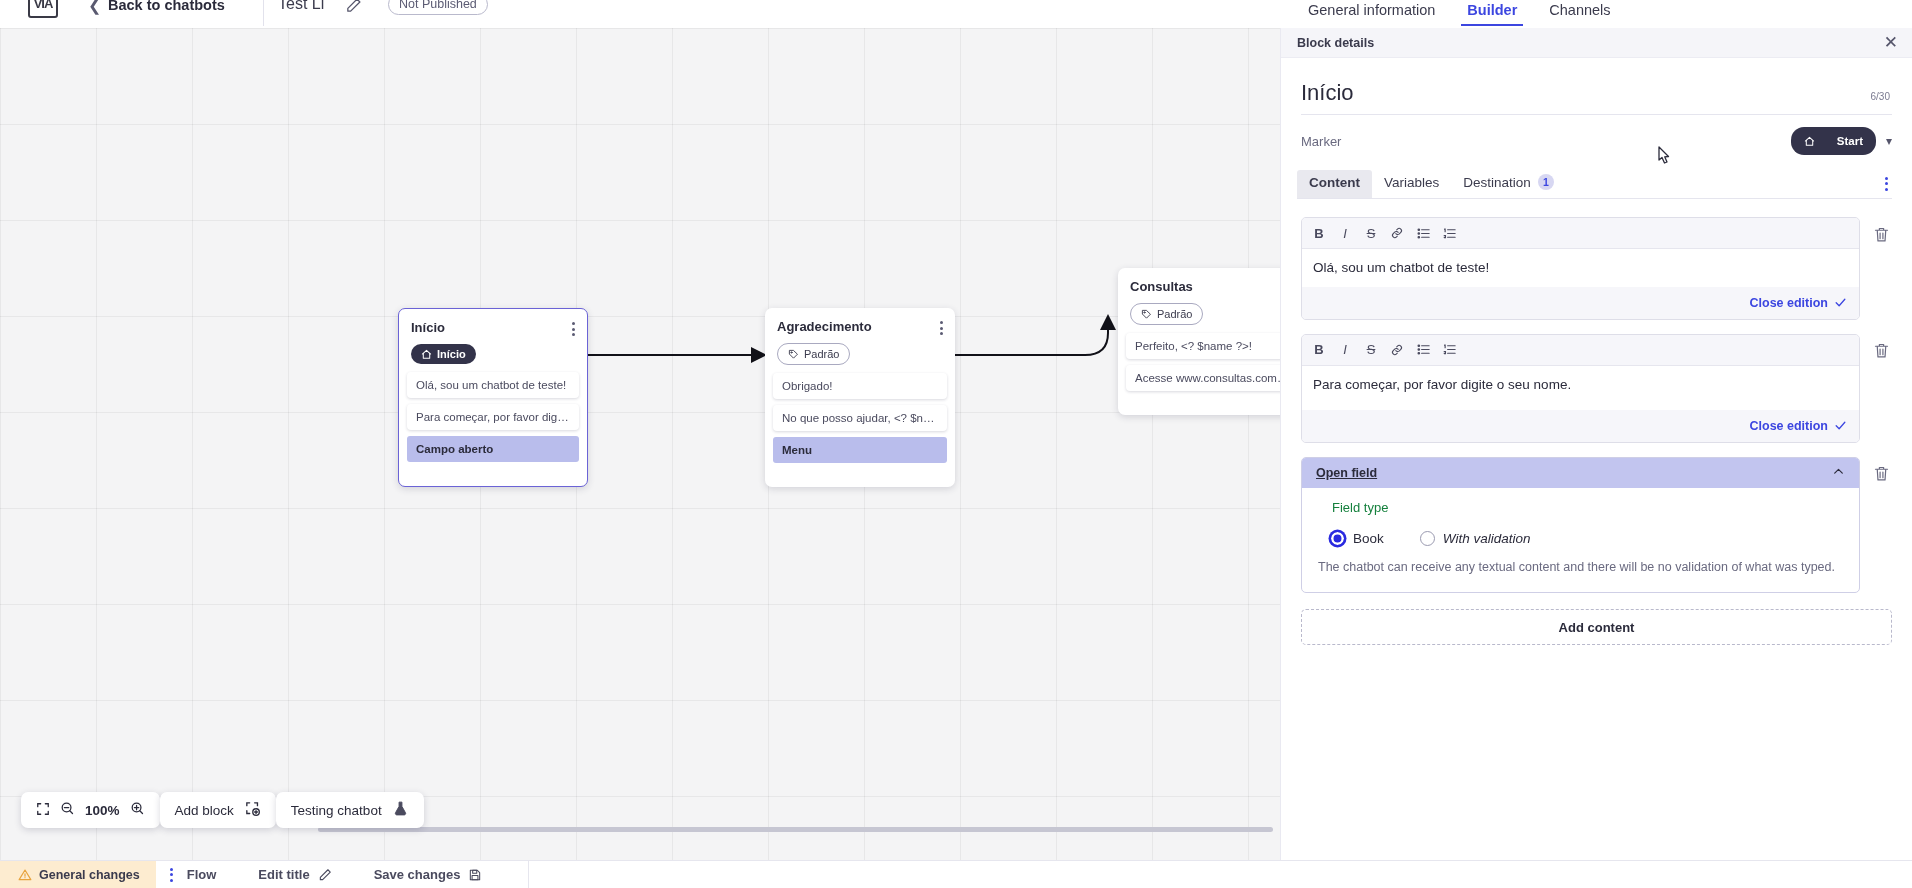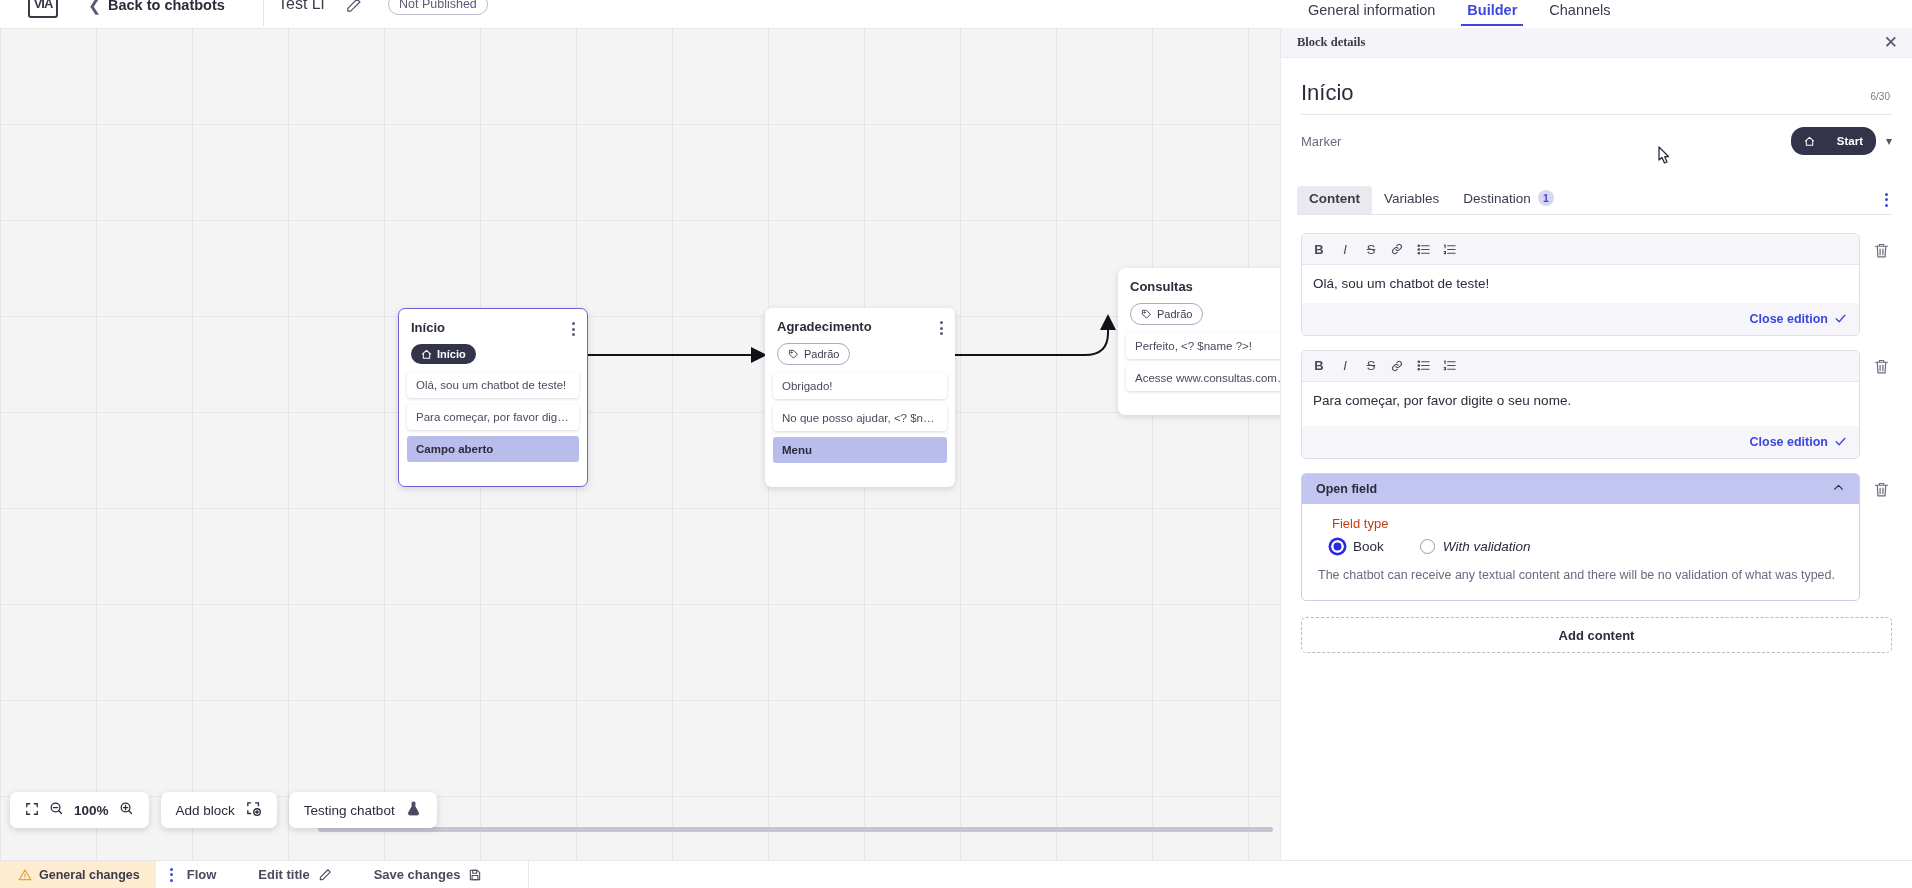--- a/index.html
+++ b/index.html
@@ -108,22 +108,22 @@
     font-size: 11.5px; color: #4a4a5e; padding: 7px 9px;
     white-space: nowrap; overflow: hidden; text-overflow: ellipsis;
   }
   .chip.highlight {
     background: #b9bdec; color: #2b2b3b; font-weight: bold; box-shadow: none;
     border-radius: 3px;
   }
 
   
   .canvas-tools {
-    position: absolute; left: 10px; bottom: 33px;
-    display: flex; gap: 12px; z-index: 20;
+    position: absolute; left: 21px; bottom: 33px;
+    display: flex; z-index: 20;
   }
   .tool-pill {
     background: #ffffff; border-radius: 7px;
     box-shadow: 0 2px 7px rgba(40,40,70,0.18);
     height: 36px; display: flex; align-items: center; gap: 10px;
     padding: 0 15px; font-size: 13.5px; color: #2b2b3b; cursor: pointer;
     white-space: nowrap;
   }
   .tool-pill .zoom-val { font-weight: bold; font-size: 13.5px; }
 
@@ -160,21 +160,21 @@
   
   .panel {
     position: absolute; right: 0; top: 28px; width: 632px; height: 860px;
     background: #ffffff; border-left: 1px solid #e9e9f1;
   }
   .panel-head {
     height: 30px; background: #f5f5f9; border-bottom: 1px solid #ececf3;
     display: flex; align-items: center; justify-content: space-between;
     padding: 0 14px 0 16px;
   }
-  .panel-head-title { font-size: 12.5px; font-weight: bold; color: #3b3b4d; font-family: Liberation Serif, serif; }
+  .panel-head-title { font-size: 12.5px; font-weight: bold; color: #3b3b4d; }
   .close-x { font-size: 17px; color: #55556b; cursor: pointer; line-height: 1; }
 
   .panel-title-row {
     display: flex; align-items: baseline; justify-content: space-between;
     padding: 22px 22px 0 20px;
   }
   .panel-title { font-size: 22px; color: #2b2b3b; }
   .panel-count { font-size: 10px; color: #7a7a90; }
   .panel-rule { margin: 8px 20px 0 20px; height: 1px; background: #e5e5ee; }
 
@@ -185,21 +185,21 @@
   .marker-label { font-size: 13px; color: #6a6a80; }
   .marker-right { display: flex; align-items: center; gap: 10px; }
   .marker-pill {
     background: #33334a; color: #fff; border-radius: 13px;
     padding: 8px 13px; font-size: 11.5px; font-weight: bold;
     display: inline-flex; align-items: center; gap: 22px; cursor: pointer;
   }
   .chev-d { color: #55556b; font-size: 12px; cursor: pointer; }
 
   .panel-tabs {
-    margin: 30px 20px 0 16px; display: flex; align-items: center;
+    margin: 14px 20px 0 16px; display: flex; align-items: center;
     border-bottom: 1px solid #e5e5ee; position: relative; height: 30px;
   }
   .ptab {
     font-size: 13.5px; color: #3b3b4d; padding: 5px 12px 8px 12px;
     cursor: pointer; white-space: nowrap; display: flex; align-items: center; gap: 7px;
   }
   .ptab.active { background: #e9e9ef; border-radius: 3px 3px 0 0; font-weight: bold; }
   .badge {
     background: #d7d7f2; color: #3c46e0; border-radius: 50%;
     width: 16px; height: 16px; display: inline-flex; align-items: center;
@@ -239,24 +239,24 @@
     display: flex; align-items: center; justify-content: center;
   }
 
   .openfield-card {
     flex: 1; border: 1px solid #cfcfe6; border-radius: 5px; overflow: hidden;
     background: #ffffff;
   }
   .of-head {
     background: #c2c5ef; padding: 7px 14px; display: flex;
     align-items: center; justify-content: space-between;
-    font-size: 12.5px; font-weight: bold; color: #2b2b3b; cursor: pointer;
+    font-size: 12.5px; font-weight: bold; color: #2b2b3b; cursor: pointer; text-decoration: underline;
   }
   .of-body { padding: 12px 16px 16px 16px; }
-  .of-label { font-size: 13px; color: #c2410c; margin-left: 14px; margin-bottom: 8px; }
+  .of-label { font-size: 13px; color: #15803d; margin-left: 14px; margin-bottom: 16px; }
   .radios { display: flex; align-items: center; gap: 12px; margin-bottom: 12px; }
   .radio-opt { display: flex; align-items: center; gap: 8px; font-size: 13.5px; color: #2b2b3b; cursor: pointer; padding-left: 12px; }
   .rdot {
     width: 15px; height: 15px; border-radius: 50%; border: 1.5px solid #9a9ab0;
     background: #fff; position: relative; flex: none;
   }
   .rdot.on { border-color: #2a2ae0; background: #2a2ae0; box-shadow: inset 0 0 0 2.5px #ffffff, 0 0 0 1.5px #2a2ae0; }
   .of-desc { font-size: 12.5px; color: #6a6a80; line-height: 1.5; }
 
   .add-content {

